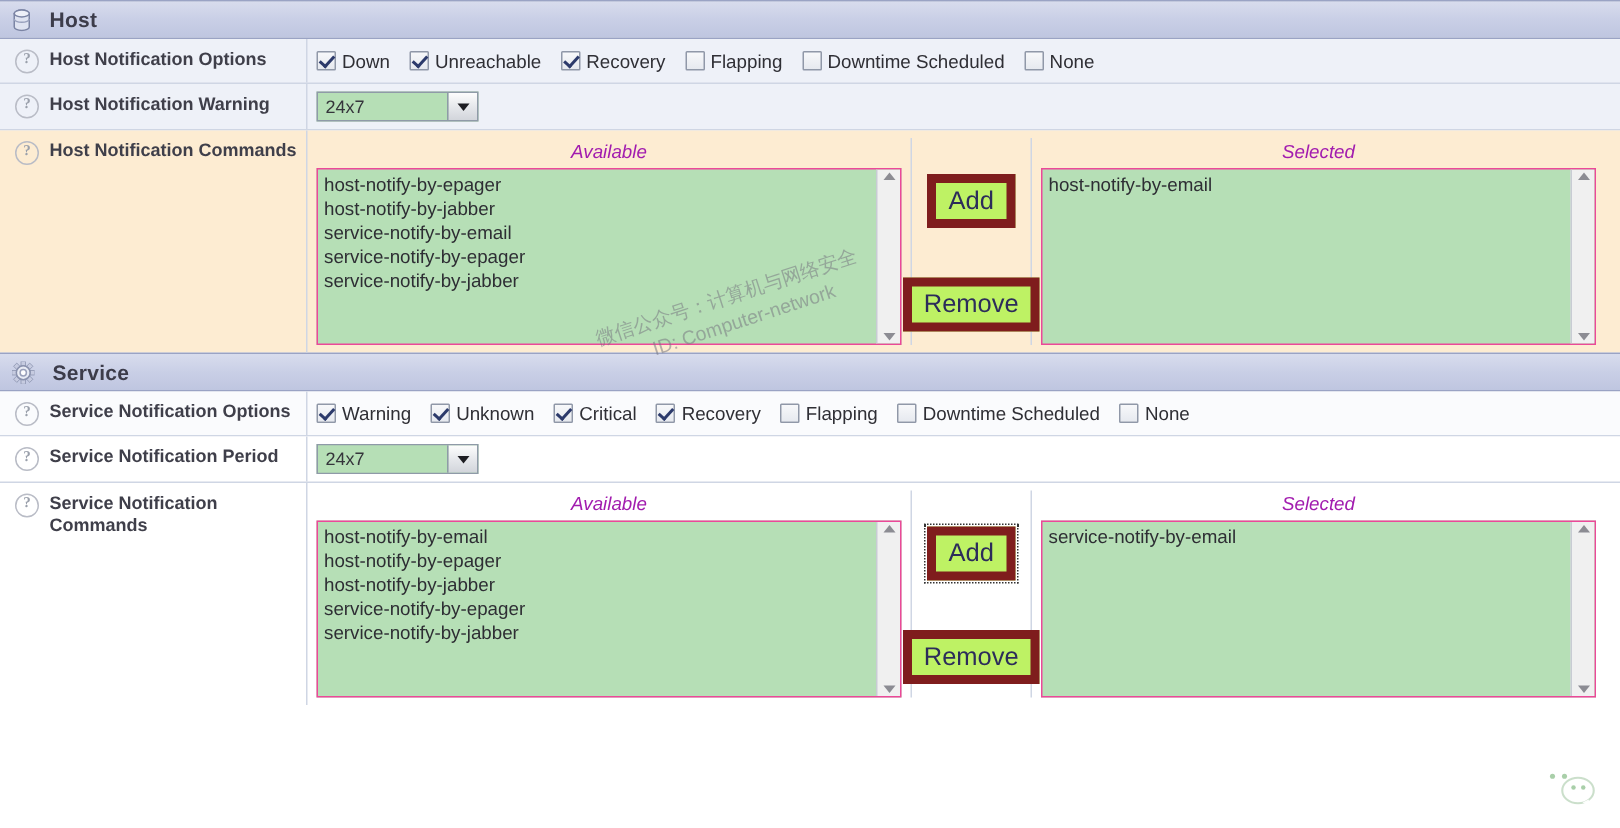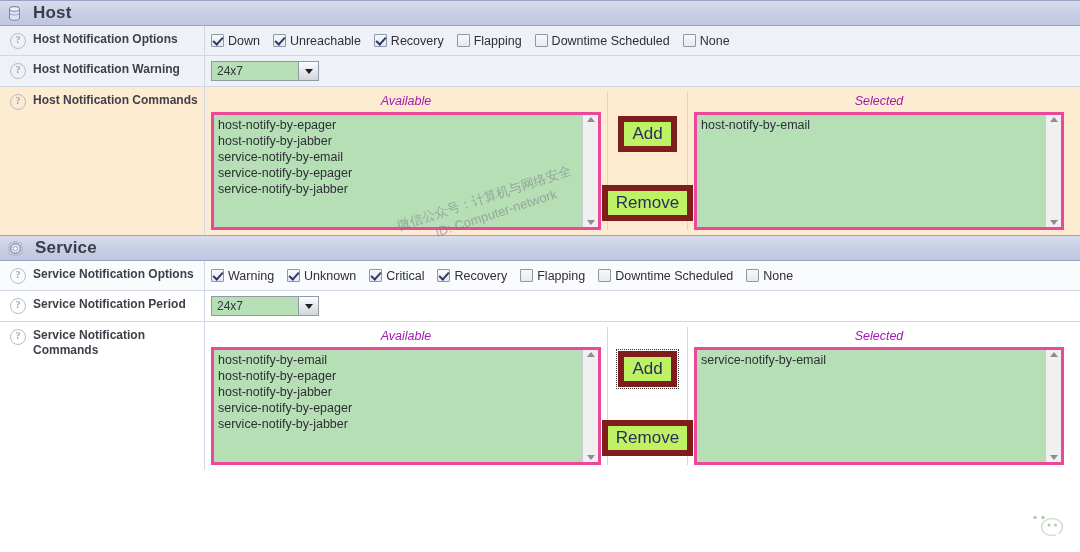--- a/index.html
+++ b/index.html
@@ -33,21 +33,21 @@
     display: flex;
     align-items: center;
     background: linear-gradient(to bottom, #d8dced 0%, #c9cfe6 50%, #bfc6e0 100%);
     border-top: 1px solid #9aa3c4;
     border-bottom: 1px solid #9aa3c4;
     padding-left: 8px;
     box-sizing: border-box;
   }
   .sec-header .sec-title {
     font-weight: bold;
-    font-size: 17px;
+    font-size: 14px;
     color: #3c3c4a;
     margin-left: 12px;
     letter-spacing: .2px;
   }
 
   .row {
     display: flex;
     border-bottom: 1px solid #cfd6e4;
     box-sizing: border-box;
     width: 1080px;
@@ -195,21 +195,21 @@
   .pick-cap {
     text-align: center;
     font-style: italic;
     font-size: 12.5px;
     color: #a21caf;
     padding: 2px 0 4px 0;
   }
   .listbox {
     position: relative;
     height: 118px;
-    border: 3px solid #ec4899;
+    border: 1px solid #ec4899;
     background: #b6dfb6;
     box-sizing: border-box;
     display: flex;
     overflow: hidden;
   }
   .listbox .items {
     flex: 1;
     padding: 2px 0 0 4px;
     overflow: hidden;
   }

